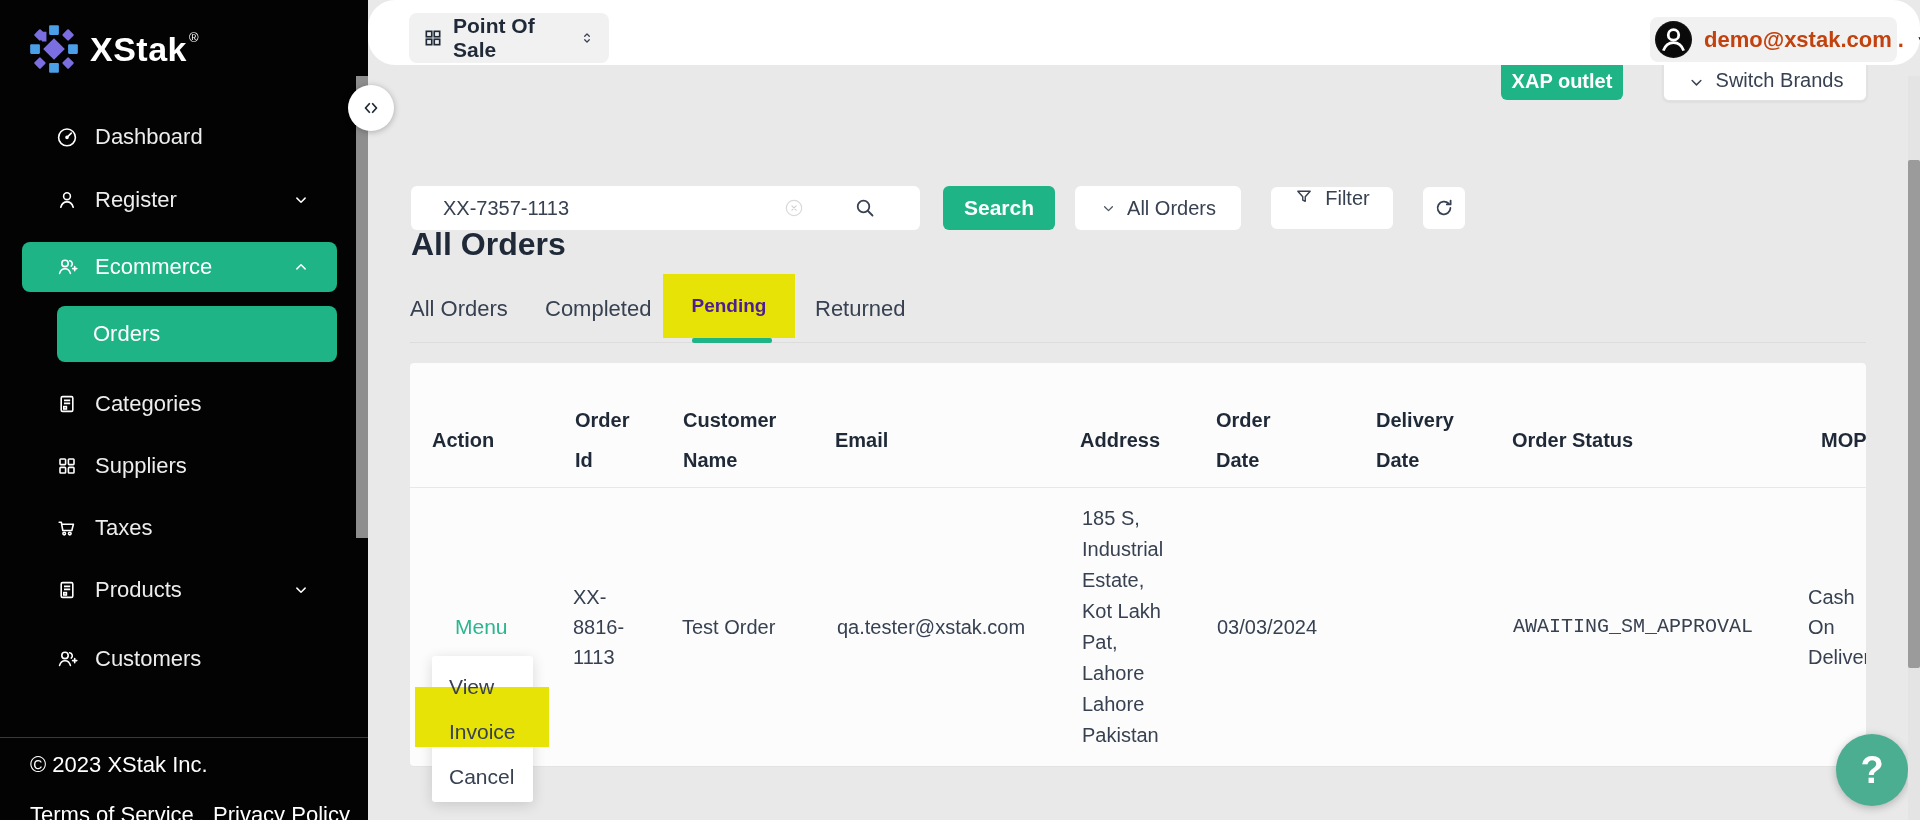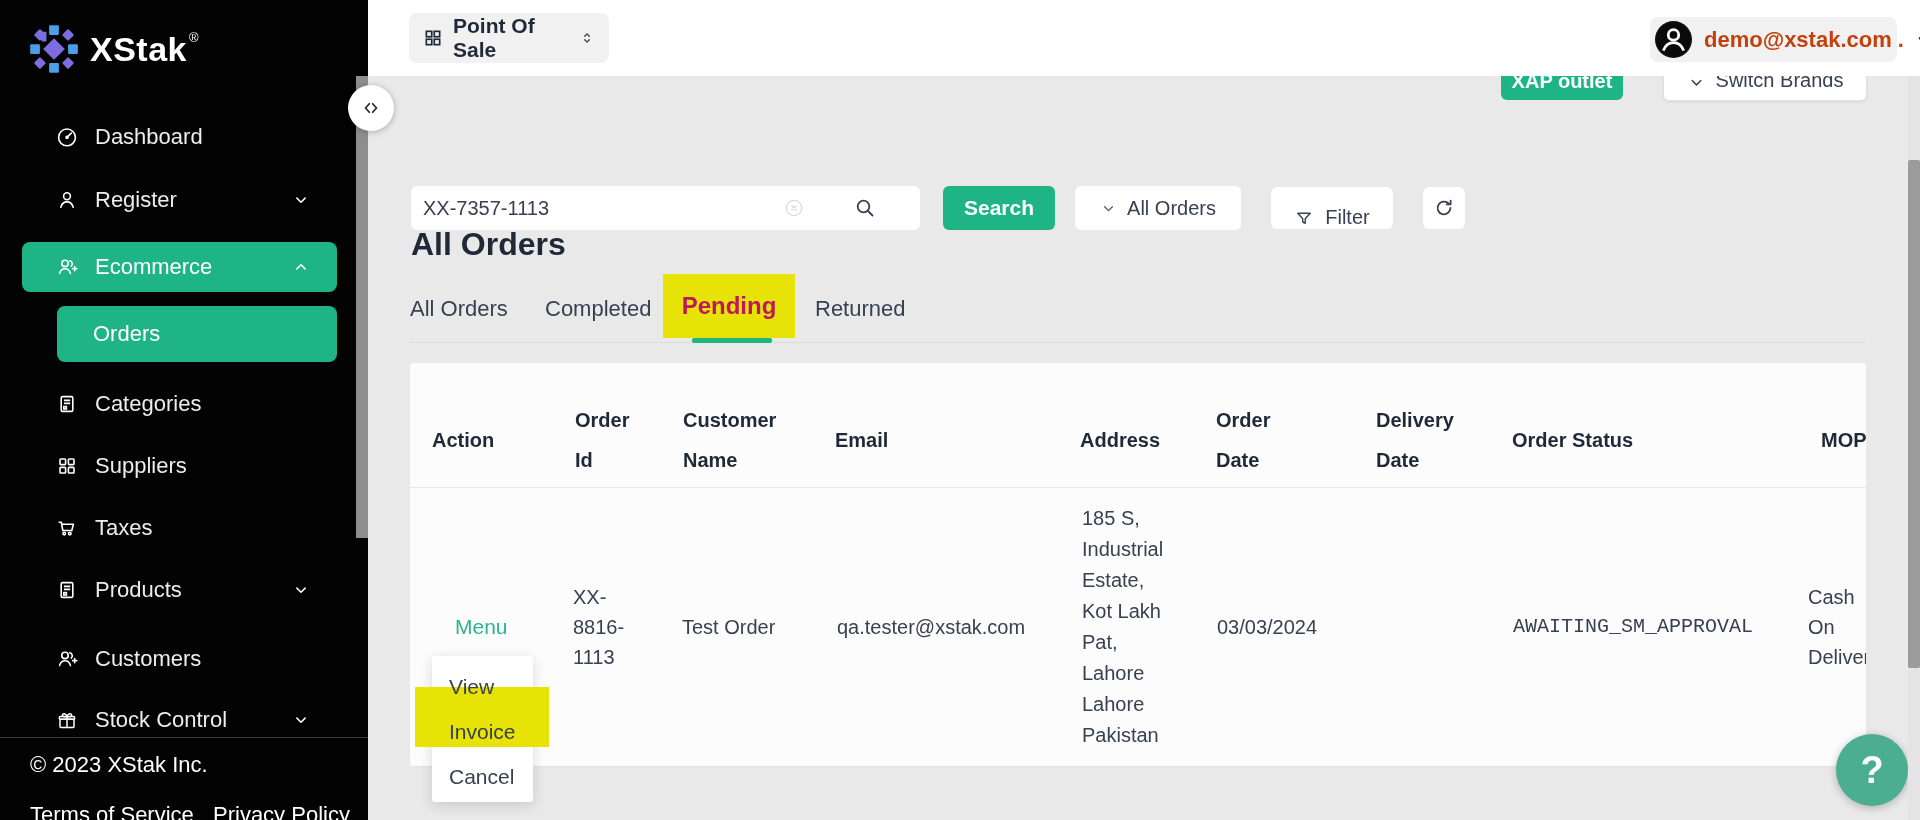--- a/index.html
+++ b/index.html
@@ -1,20 +1,20 @@
 <!DOCTYPE html>
 <html><head>
 <meta charset="utf-8">
 <style>
   * { margin:0; padding:0; box-sizing:border-box; }
   html,body { width:1920px; height:820px; background:#e9e9e9; font-family:"Liberation Sans", sans-serif; }
   #app { position:relative; width:1920px; height:820px; overflow:hidden; background:#e9e9e9; }
 
   
-  .topbar { position:absolute; left:368px; top:0; right:0; height:76px; background:#ffffff; z-index:30; }
+  .topbar { position:absolute; left:368px; top:0; right:0; height:65px; background:#ffffff; z-index:30;border-radius:27px; }
   .pos-chip { position:absolute; left:41px; top:13px; width:200px; height:50px; background:#f1f1f1; border-radius:8px;
               display:flex; align-items:center; gap:10px; padding:0 14px; cursor:pointer; }
   .pos-chip .lbl { font-size:21px; font-weight:700; color:#1f2937; }
   .user-chip { position:absolute; left:1282px; top:17px; width:247px; height:45px; background:#f1f1f1; border-radius:8px;
                display:flex; align-items:center; gap:12px; padding:0 14px 0 5px; cursor:pointer; }
   .avatar { width:37px; height:37px; border-radius:50%; background:#111; display:flex; align-items:center; justify-content:center; flex:0 0 auto; }
   .user-chip .em { font-size:22px; font-weight:700; color:#c2410c; white-space:nowrap; }
   .user-chip .tri { font-size:12px; color:#111; margin-left:auto; }
 
   
@@ -47,39 +47,39 @@
              color:#fff; font-size:20px; font-weight:700; display:flex; align-items:flex-end; justify-content:center;
              padding-bottom:7px; cursor:pointer; }
   .switch-btn { position:absolute; left:1295px; top:-24px; width:204px; height:49px; background:#fff; border:1px solid #e2e2e2;
                 border-radius:6px; box-shadow:0 1px 3px rgba(0,0,0,.08); display:flex; align-items:flex-end; justify-content:center;
                 gap:10px; padding-bottom:8px; font-size:20px; color:#374151; cursor:pointer; }
 
   .page-title { position:absolute; left:43px; top:150px; font-size:32px; font-weight:700; color:#1f2937; }
 
   .search-box { position:absolute; left:43px; top:110px; width:509px; height:44px; background:#fff; border-radius:6px; }
   .search-box input { position:absolute; left:0; top:0; width:360px; height:44px; border:none; outline:none; background:transparent;
-                      padding-left:12px; font-size:20px; color:#374151; font-family:"Liberation Sans", sans-serif; }
+                      padding-left:32px; font-size:20px; color:#374151; font-family:"Liberation Sans", sans-serif; }
   .clear-ic { position:absolute; left:372px; top:11px; width:22px; height:22px; cursor:pointer; }
   .mag-ic { position:absolute; left:442px; top:10px; width:24px; height:24px; cursor:pointer; }
 
   .search-btn { position:absolute; left:575px; top:110px; width:112px; height:44px; background:#1eb486; border:none; border-radius:6px;
                 color:#fff; font-size:21px; font-weight:600; cursor:pointer; font-family:"Liberation Sans", sans-serif; }
   .dd-btn { position:absolute; left:707px; top:110px; width:166px; height:44px; background:#fff; border-radius:6px;
             display:flex; align-items:center; justify-content:center; gap:10px; font-size:20px; color:#374151; cursor:pointer; }
   .filter-btn { position:absolute; left:903px; top:111px; width:122px; height:42px; background:#fff; border-radius:6px;
-                display:flex; align-items:flex-end; justify-content:center; gap:11px; font-size:20px; color:#374151; cursor:pointer; }
+                display:flex; align-items:flex-start; justify-content:center; gap:11px; font-size:20px; color:#374151; cursor:pointer; }
   .refresh-btn { position:absolute; left:1055px; top:111px; width:42px; height:42px; background:#fff; border-radius:6px;
                  display:flex; align-items:center; justify-content:center; cursor:pointer; }
 
   
   .tab { position:absolute; top:220px; font-size:22px; color:#374151; cursor:pointer; }
   .tab-all { left:42px; } .tab-completed { left:177px; } .tab-returned { left:447px; }
   .pending-box { position:absolute; left:295px; top:198px; width:132px; height:64px; background:#e7e307;
                  display:flex; align-items:center; justify-content:center; cursor:pointer; }
-  .pending-box .t { font-size:24px; font-weight:700; color:#be185d; }
+  .pending-box .t { font-size:19px; font-weight:700; color:#4c1d95; }
   .tabs-divider { position:absolute; left:42px; top:266px; width:1456px; height:1px; background:#dcdcdc; }
   .pending-underline { position:absolute; left:324px; top:262px; width:80px; height:5px; background:#1eb486; border-radius:2px; }
 
   
   .card { position:absolute; left:42px; top:287px; width:1456px; height:404px; background:#fcfcfc; border-radius:4px;
           border-bottom:1px solid #e3e3e3; overflow:hidden; }
   .th { position:absolute; top:30px; height:94px; display:flex; align-items:center; font-size:20px; font-weight:700;
         color:#1f2937; line-height:40px; }
   .th-action { left:22px; } .th-orderid { left:165px; width:70px; } .th-customer { left:273px; width:115px; }
   .th-email { left:425px; } .th-address { left:670px; } .th-orderdate { left:806px; width:78px; }
@@ -273,36 +273,20 @@
         <svg width="24" height="24" viewBox="0 0 24 24" fill="none" stroke="#fff" stroke-width="1.6" stroke-linecap="round">
           <circle cx="10" cy="8.4" r="3.2"></circle>
             <path d="M4.6 18.4c.9-3.2 3-4.7 5.4-4.7s4.5 1.5 5.4 4.7"></path>
           <path d="M14.6 5.8a3 3 0 0 1 1.6 5.3"></path>
             <path d="M17.6 13.6h4.2M19.7 11.5v4.2"></path>
         </svg>
       </span>
       <span class="tx">Customers</span>
     </div>
 
-    <div class="nav" style="top:695px">
-      <span class="ic">
-        <svg width="24" height="24" viewBox="0 0 24 24" fill="none" stroke="#fff" stroke-width="1.5" stroke-linejoin="round">
-          <rect x="5" y="11.2" width="14" height="8.2" rx="1"></rect>
-            <rect x="4.4" y="8.6" width="15.2" height="2.6" rx=".8"></rect>
-          <path d="M12 8.6v10.8"></path>
-            <path d="M12 8.4c-1.2-3-4.6-3.4-4.6-1.2s3 1.6 4.6 1.2zM12 8.4c1.2-3 4.6-3.4 4.6-1.2s-3 1.6-4.6 1.2z"></path>
-        </svg>
-      </span>
-      <span class="tx">Stock Control</span>
-      <span class="ch">
-        <svg width="18" height="18" viewBox="0 0 24 24" fill="none" stroke="#fff" stroke-width="2" stroke-linecap="round" stroke-linejoin="round">
-            <path d="M6.5 9.5 12 15l5.5-5.5"></path>
-          </svg>
-      </span>
-    </div>
 
     <div class="side-div"></div>
     <div class="copyright">© 2023 XStak Inc.</div>
     <div class="foot-link fl-terms">Terms of Service</div>
     <div class="foot-link fl-privacy">Privacy Policy</div>
   </aside>
 
   <div class="side-scroll"></div>
 
   <div class="collapse-btn">

